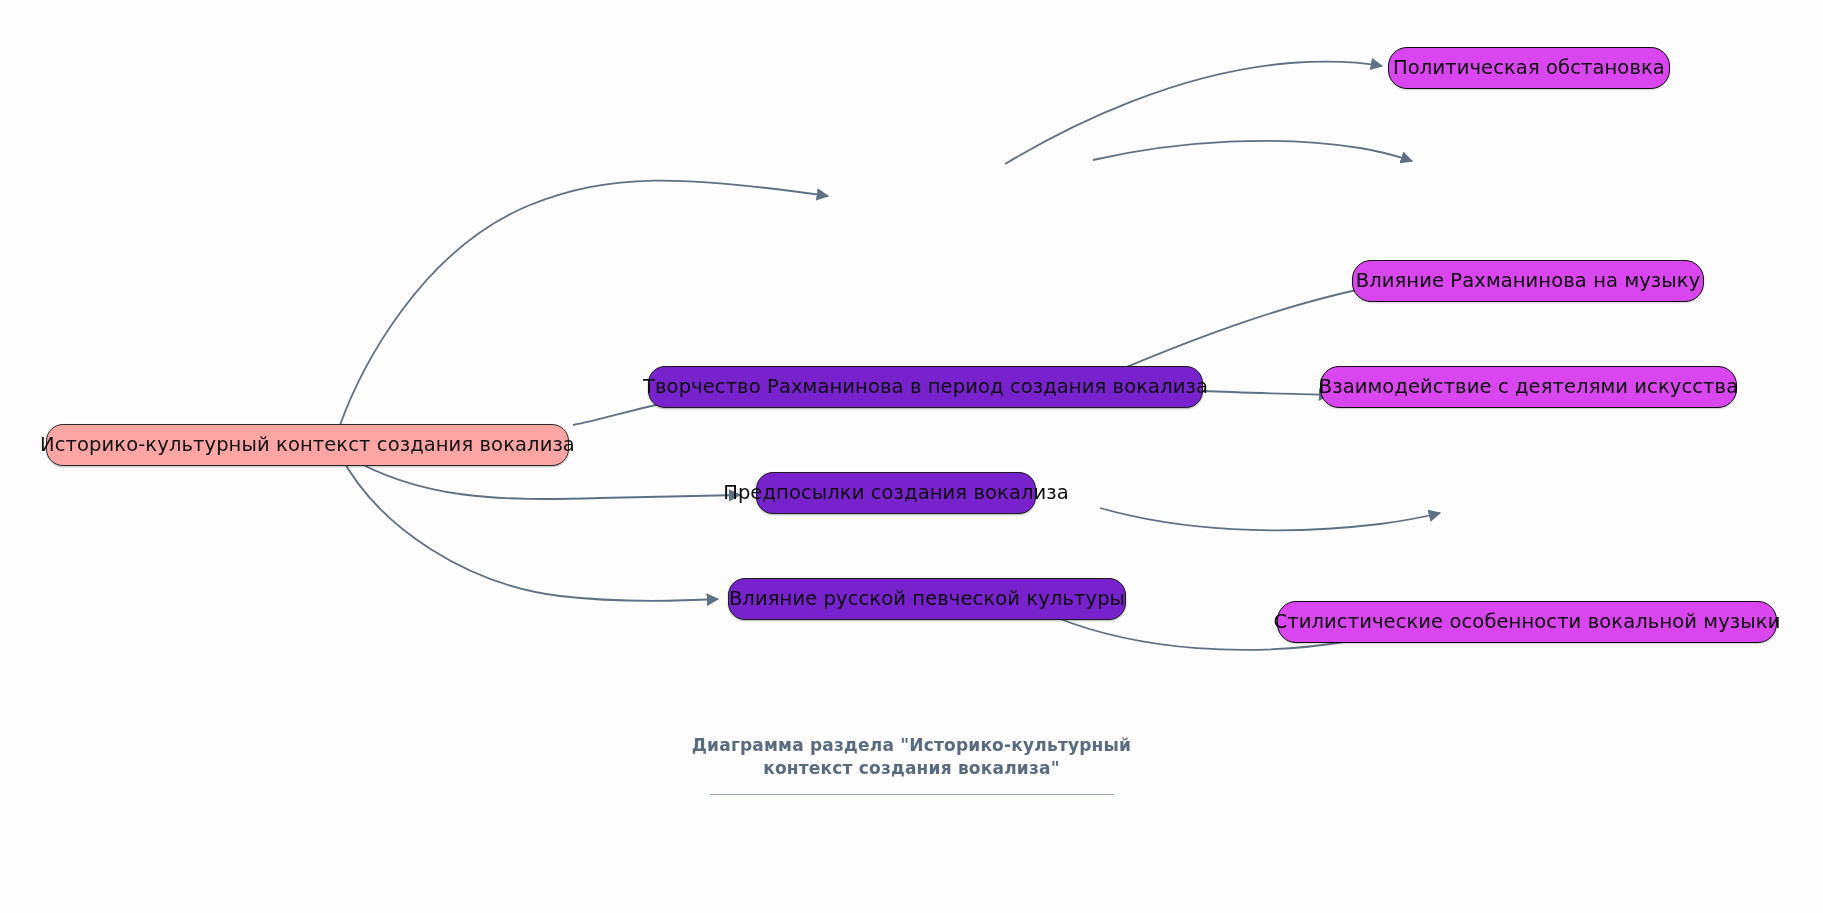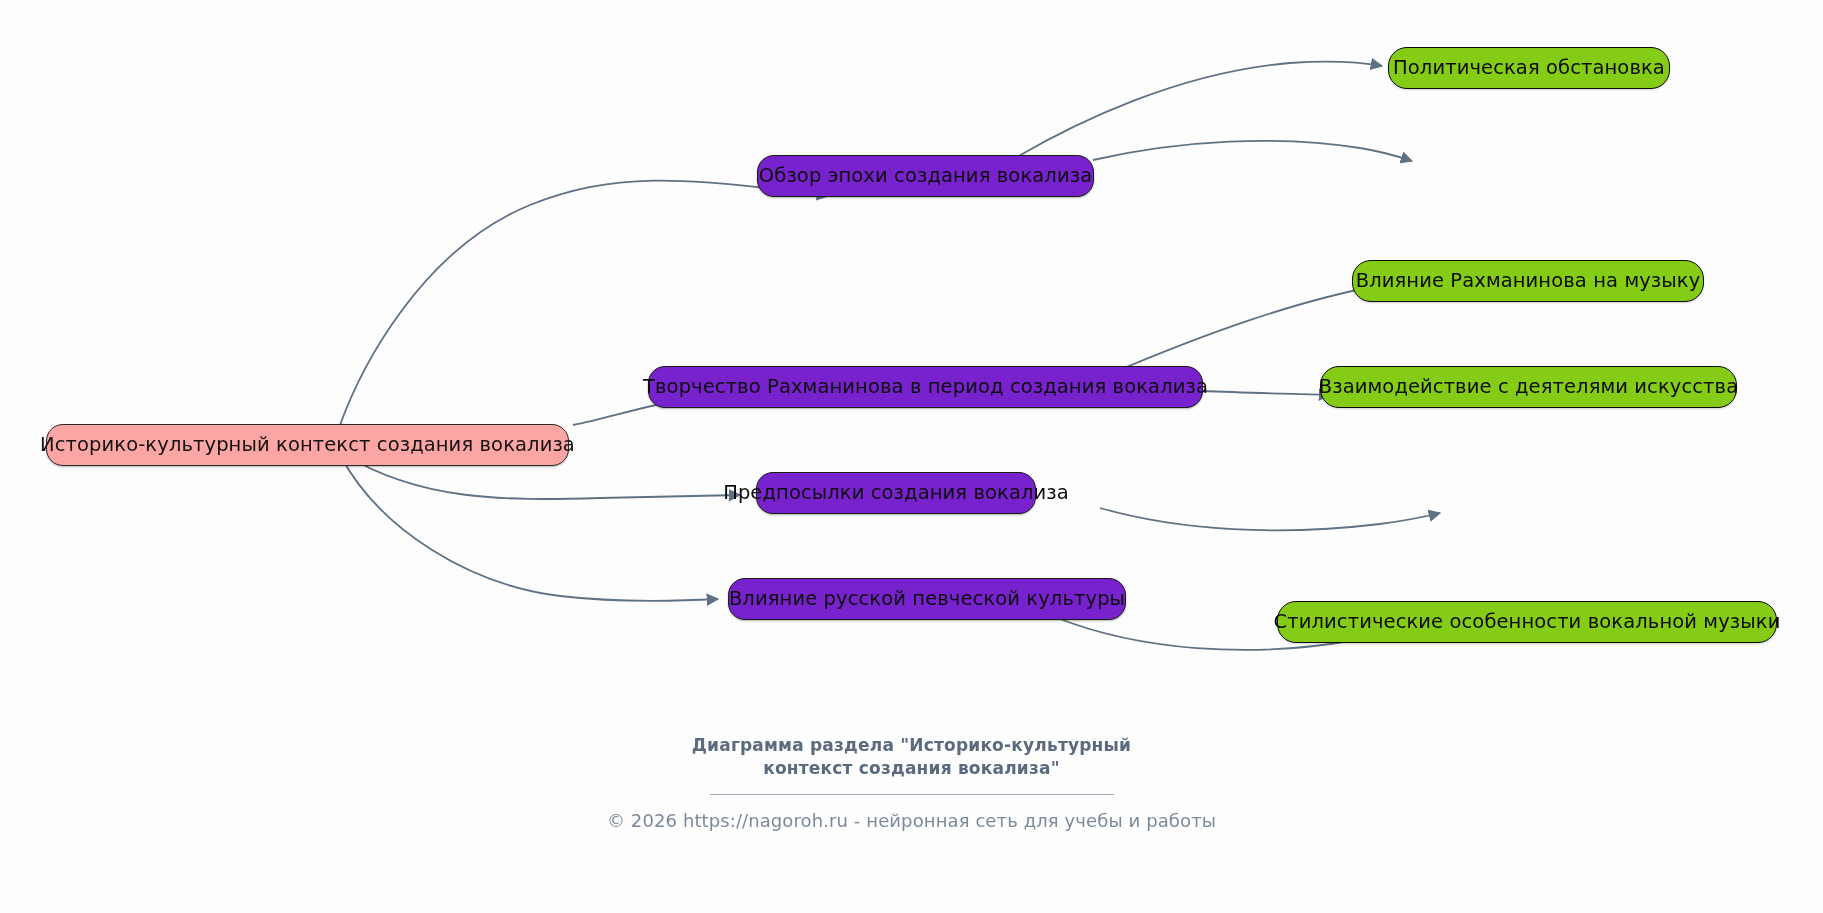--- a/index.html
+++ b/index.html
@@ -56,21 +56,21 @@
   }
 
   .node-branch {
     background: #7722cc;
     border: 1.6px solid #1c1c1c;
     color: #0d0d0d;
     box-shadow: 0 1px 2px rgba(0,0,0,0.3);
   }
 
   .node-leaf {
-    background: #84cc16;
+    background: #d946ef;
     border: 1.7px solid #0b0b0b;
     color: #0b0b0b;
     border-radius: 19px;
     box-shadow: 0 1px 2px rgba(0,0,0,0.18);
   }
 
   #caption-block {
     position: absolute;
     left: 0;
     top: 734px;
@@ -121,21 +121,20 @@
       <path d="M 1093 160 C 1180 140 1280 135 1360 148 C 1385 152 1400 157 1412 161"></path>
       <path d="M 1110 374 C 1190 340 1300 297 1400 282 C 1430 278 1450 279 1462 281"></path>
       <path d="M 1202 391 C 1250 393 1300 394 1330 395"></path>
       <path d="M 1100 508 C 1180 531 1280 536 1380 524 C 1410 520 1428 516 1440 513"></path>
       <path d="M 1055 617 C 1140 651 1250 658 1350 641 C 1400 632 1435 619 1458 610"></path>
     </g>
   </svg>
 
   <div class="node node-root" style="left:46px; top:424px; width:523px; top:424px;">Историко-культурный контекст создания вокализа</div>
 
-  <div class="node node-branch" style="left:757px; top:155px; width:337px;">Обзор эпохи создания вокализа</div>
 
   <div class="node node-branch" style="left:648px; top:366px; width:555px;">Творчество Рахманинова в период создания вокализа</div>
 
   <div class="node node-branch" style="left:756px; top:472px; width:280px;">Предпосылки создания вокализа</div>
 
   <div class="node node-branch" style="left:728px; top:578px; width:398px;">Влияние русской певческой культуры</div>
 
   <div class="node node-leaf" style="left:1388px; top:47px; width:282px;">Политическая обстановка</div>
 
 
@@ -145,14 +144,13 @@
 
 
   <div class="node node-leaf" style="left:1277px; top:601px; width:500px;">Стилистические особенности вокальной музыки</div>
 
 </div>
 
 <div id="caption-block">
   <div class="caption-line">Диаграмма раздела "Историко-культурный</div>
   <div class="caption-line">контекст создания вокализа"</div>
   <hr id="footer-rule">
-  <div id="footer-credit">© 2026 https://nagoroh.ru - нейронная сеть для учебы и работы</div>
 </div>
 
 </body></html>

